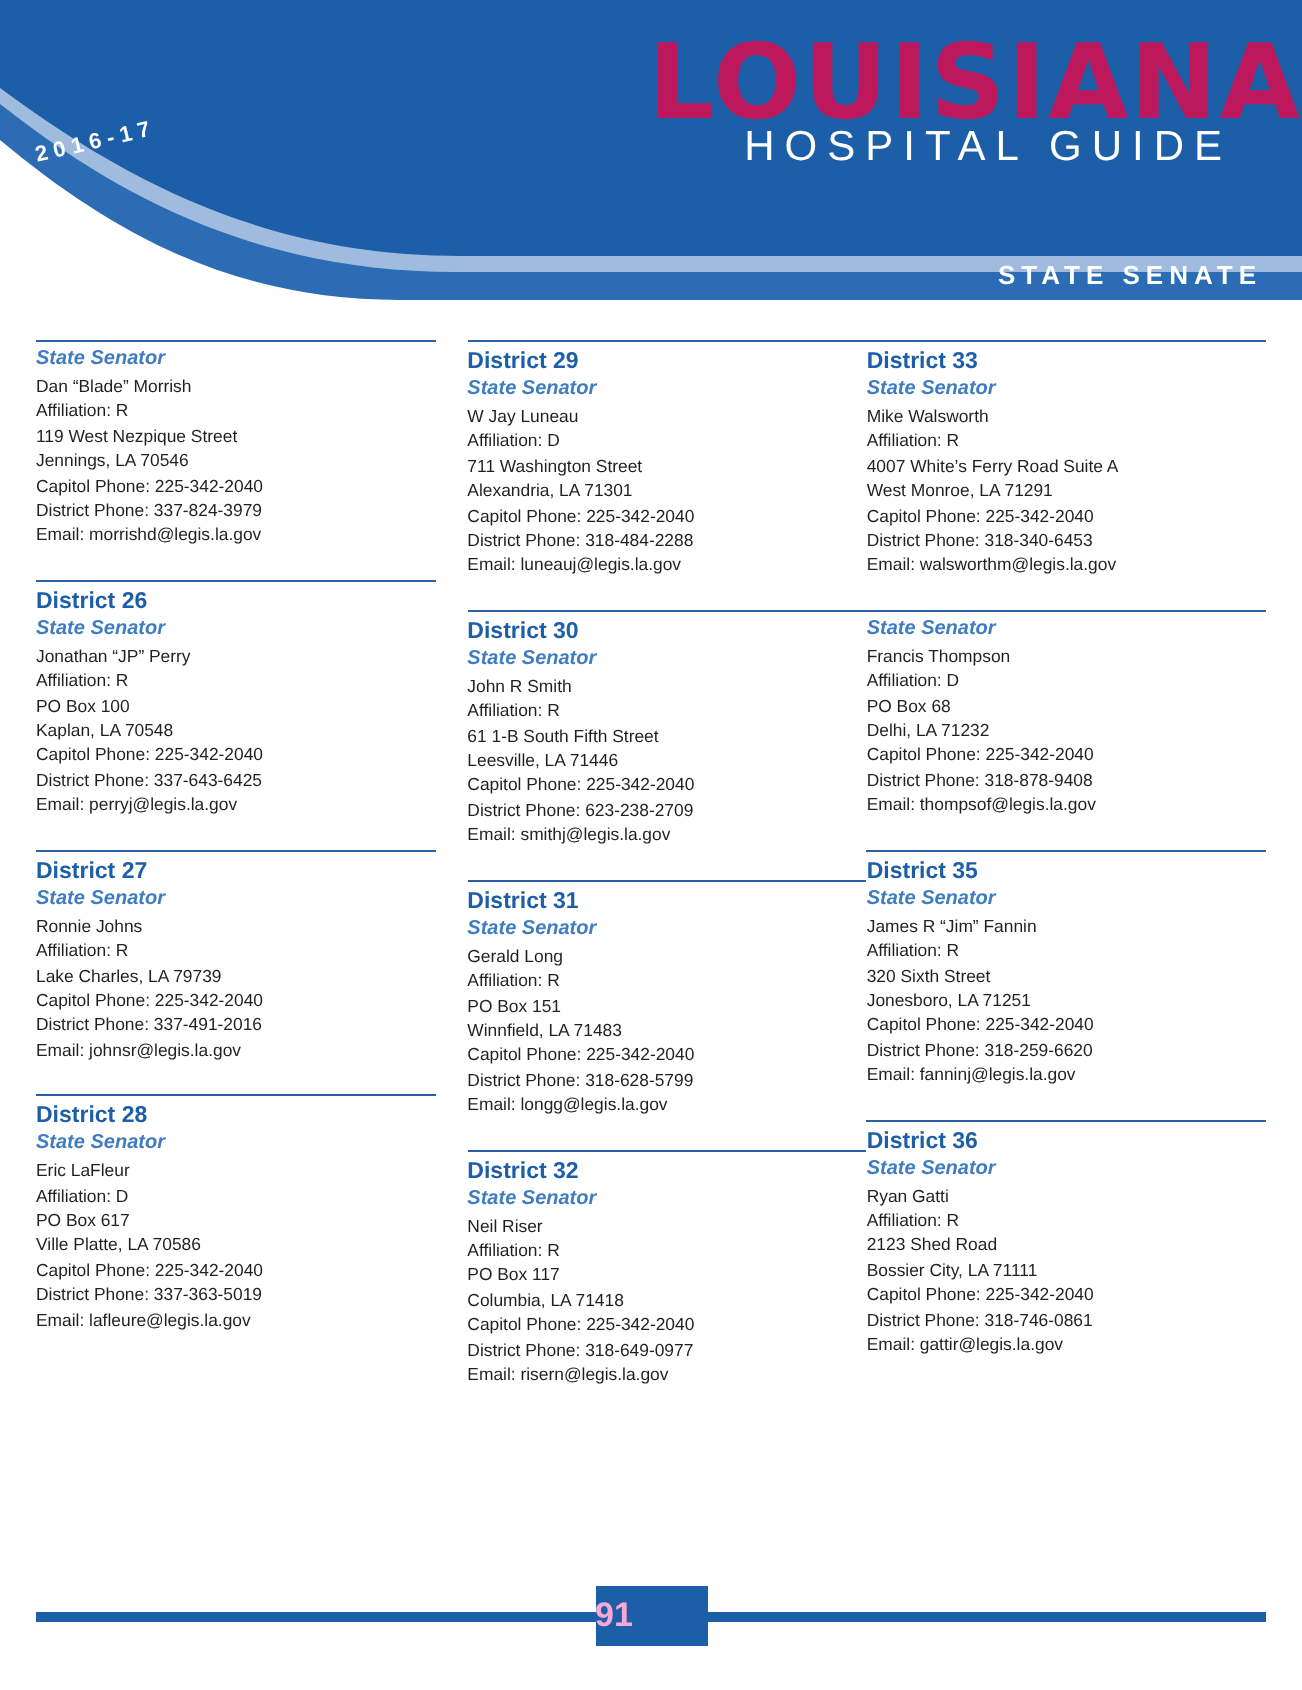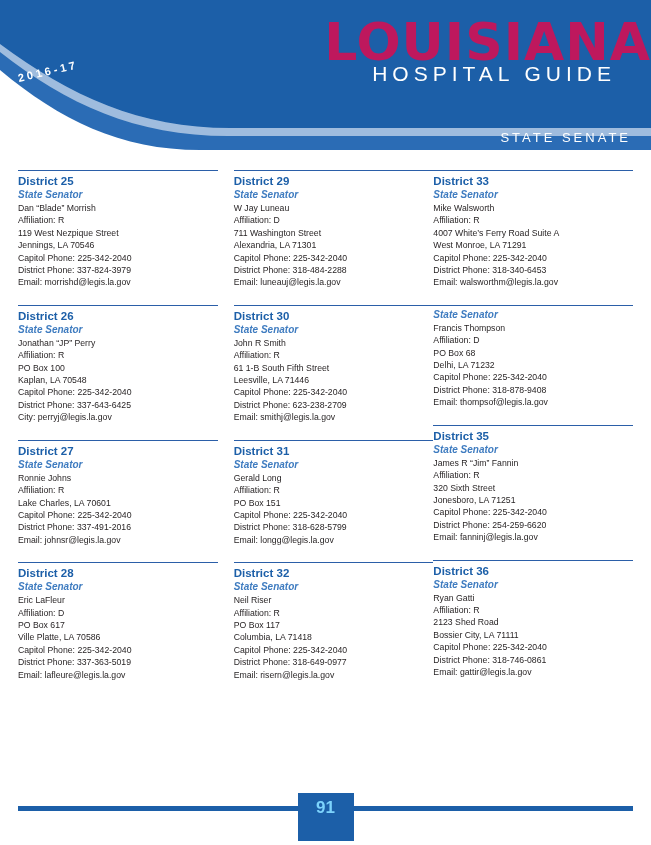--- a/index.html
+++ b/index.html
@@ -59,21 +59,21 @@
     font-weight: normal;
     line-height: 1;
   }
   .title-chamber {
     position: absolute;
     right: 20px;
     top: 131px;
     color: #ffffff;
     font-size: 13px;
     letter-spacing: 3px;
-    font-weight: normal;
+    font-weight: bold;
     line-height: 1;
   }
 
   
   .content {
     position: absolute;
     top: 170px;
     left: 0;
     width: 651px;
     padding: 0 18px;
@@ -137,24 +137,23 @@
     width: 280px;
     height: 5px;
     background: #1c5fa8;
   }
   .footer-tab {
     position: absolute;
     left: 50%;
     transform: translateX(-50%);
     top: 0;
     width: 56px;
-    height: 48px;
+    height: 30px;
     background: #1c5fa8;
-    color: #7dd3fc;
-    text-align: center;
+    color: #f9a8d4;
     line-height: 30px;
     font-size: 17px;
     font-weight: bold;
   }
 </style>
 </head>
 <body>
 
 <div class="header">
   <svg class="header-svg" width="651" height="160" viewBox="0 0 651 160">
@@ -167,49 +166,48 @@
   <div class="title-main">LOUISIANA</div>
   <div class="title-sub">HOSPITAL GUIDE</div>
   <div class="title-chamber">STATE SENATE</div>
 </div>
 
 <div class="content">
 
   <div class="col">
     <div class="entry">
       <div class="district-rule"></div>
-      <div class="district-name">District 25</div>
       <div class="role">State Senator</div>
       <div class="line">Dan “Blade” Morrish</div>
       <div class="line">Affiliation: R</div>
       <div class="line">119 West Nezpique Street</div>
       <div class="line">Jennings, LA 70546</div>
       <div class="line">Capitol Phone: 225-342-2040</div>
       <div class="line">District Phone: 337-824-3979</div>
       <div class="line">Email: morrishd@legis.la.gov</div>
     </div>
     <div class="entry">
       <div class="district-rule"></div>
       <div class="district-name">District 26</div>
       <div class="role">State Senator</div>
       <div class="line">Jonathan “JP” Perry</div>
       <div class="line">Affiliation: R</div>
       <div class="line">PO Box 100</div>
       <div class="line">Kaplan, LA 70548</div>
       <div class="line">Capitol Phone: 225-342-2040</div>
       <div class="line">District Phone: 337-643-6425</div>
-      <div class="line">City: perryj@legis.la.gov</div>
+      <div class="line">Email: perryj@legis.la.gov</div>
     </div>
     <div class="entry">
       <div class="district-rule"></div>
       <div class="district-name">District 27</div>
       <div class="role">State Senator</div>
       <div class="line">Ronnie Johns</div>
       <div class="line">Affiliation: R</div>
-      <div class="line">Lake Charles, LA 70601</div>
+      <div class="line">Lake Charles, LA 79739</div>
       <div class="line">Capitol Phone: 225-342-2040</div>
       <div class="line">District Phone: 337-491-2016</div>
       <div class="line">Email: johnsr@legis.la.gov</div>
     </div>
     <div class="entry">
       <div class="district-rule"></div>
       <div class="district-name">District 28</div>
       <div class="role">State Senator</div>
       <div class="line">Eric LaFleur</div>
       <div class="line">Affiliation: D</div>
@@ -246,20 +244,21 @@
       <div class="line">District Phone: 623-238-2709</div>
       <div class="line">Email: smithj@legis.la.gov</div>
     </div>
     <div class="entry">
       <div class="district-rule"></div>
       <div class="district-name">District 31</div>
       <div class="role">State Senator</div>
       <div class="line">Gerald Long</div>
       <div class="line">Affiliation: R</div>
       <div class="line">PO Box 151</div>
+      <div class="line">Winnfield, LA 71483</div>
       <div class="line">Capitol Phone: 225-342-2040</div>
       <div class="line">District Phone: 318-628-5799</div>
       <div class="line">Email: longg@legis.la.gov</div>
     </div>
     <div class="entry">
       <div class="district-rule"></div>
       <div class="district-name">District 32</div>
       <div class="role">State Senator</div>
       <div class="line">Neil Riser</div>
       <div class="line">Affiliation: R</div>
@@ -297,21 +296,21 @@
     </div>
     <div class="entry">
       <div class="district-rule"></div>
       <div class="district-name">District 35</div>
       <div class="role">State Senator</div>
       <div class="line">James R “Jim” Fannin</div>
       <div class="line">Affiliation: R</div>
       <div class="line">320 Sixth Street</div>
       <div class="line">Jonesboro, LA 71251</div>
       <div class="line">Capitol Phone: 225-342-2040</div>
-      <div class="line">District Phone: 254-259-6620</div>
+      <div class="line">District Phone: 318-259-6620</div>
       <div class="line">Email: fanninj@legis.la.gov</div>
     </div>
     <div class="entry">
       <div class="district-rule"></div>
       <div class="district-name">District 36</div>
       <div class="role">State Senator</div>
       <div class="line">Ryan Gatti</div>
       <div class="line">Affiliation: R</div>
       <div class="line">2123 Shed Road</div>
       <div class="line">Bossier City, LA 71111</div>

